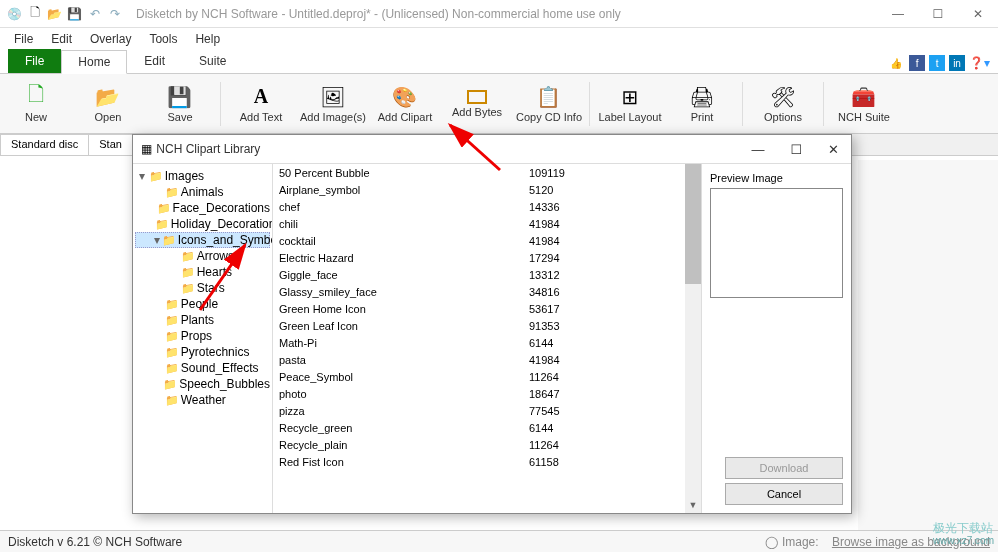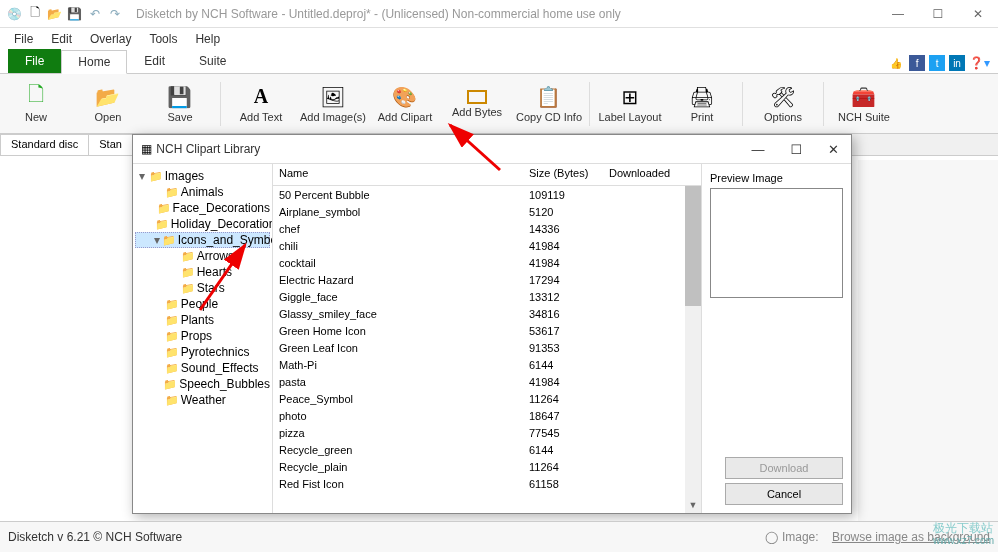--- a/index.html
+++ b/index.html
@@ -73,21 +73,21 @@
 .preview .pv-label { font-size: 11px; margin-bottom: 4px; }
 .preview .pv-box { border: 1px solid #888; height: 110px; background: #fff; }
 .preview .pv-btns { margin-top: auto; display: flex; flex-direction: column; gap: 4px; }
 .preview .pv-btn { padding: 4px; border: 1px solid #aaa; background: #e9e9e9; text-align: center; font-size: 11px; margin-left: 15px; }
 .preview .pv-btn.disabled { color: #999; }
 
 
 .arrow { position: absolute; pointer-events: none; }
 
 
-.footer { position: absolute; bottom: 0; left: 0; right: 0; height: 31px; border-top: 1px solid #ccc; display: flex; align-items: center; padding: 0 8px; font-size: 11px; color: #333; background: #f7f7f7; }
+.footer { position: absolute; bottom: 0; left: 0; right: 0; height: 22px; border-top: 1px solid #ccc; display: flex; align-items: center; padding: 0 8px; font-size: 11px; color: #333; background: #f7f7f7; }
 .footer .ft-right { margin-left: auto; color: #888; }
 
 
 .rightchrome { position: absolute; right: 0; top: 160px; width: 140px; bottom: 22px; background: #f7f7f7; z-index: -1; }
 
 
 .watermark { position: absolute; right: 4px; bottom: 6px; font-size: 11px; color: #8cc; text-align: left; line-height: 1.1; }
 .watermark .wm2 { color: #6aa; font-size: 10px; }
 </style>
 </head>
@@ -278,25 +278,20 @@
           <span>Speech_Bubbles</span>
         </div>
         <div class="tree-row tree-indent1">
           <span class="tree-exp"></span>
           <span class="folder-icon"></span> 
           <span>Weather</span>
         </div>
       </div>
 
     <div class="list">
-      <div class="list-head">
-        <div class="col col-name">Name</div>
-        <div class="col col-size">Size (Bytes)</div>
-        <div class="col col-dl">Downloaded</div>
-      </div>
       <div class="list-body" id="list-body">
         <div class="scroll-arrow" style="top:0">▲</div>
         <div class="scroll-track"></div>
         <div class="scroll-thumb"></div>
         <div class="scroll-arrow" style="bottom:0">▼</div>
       <div class="list-row">
             <div class="col col-name">50 Percent Bubble</div>
             <div class="col col-size">109119</div>
             <div class="col col-dl"></div>
           </div>

